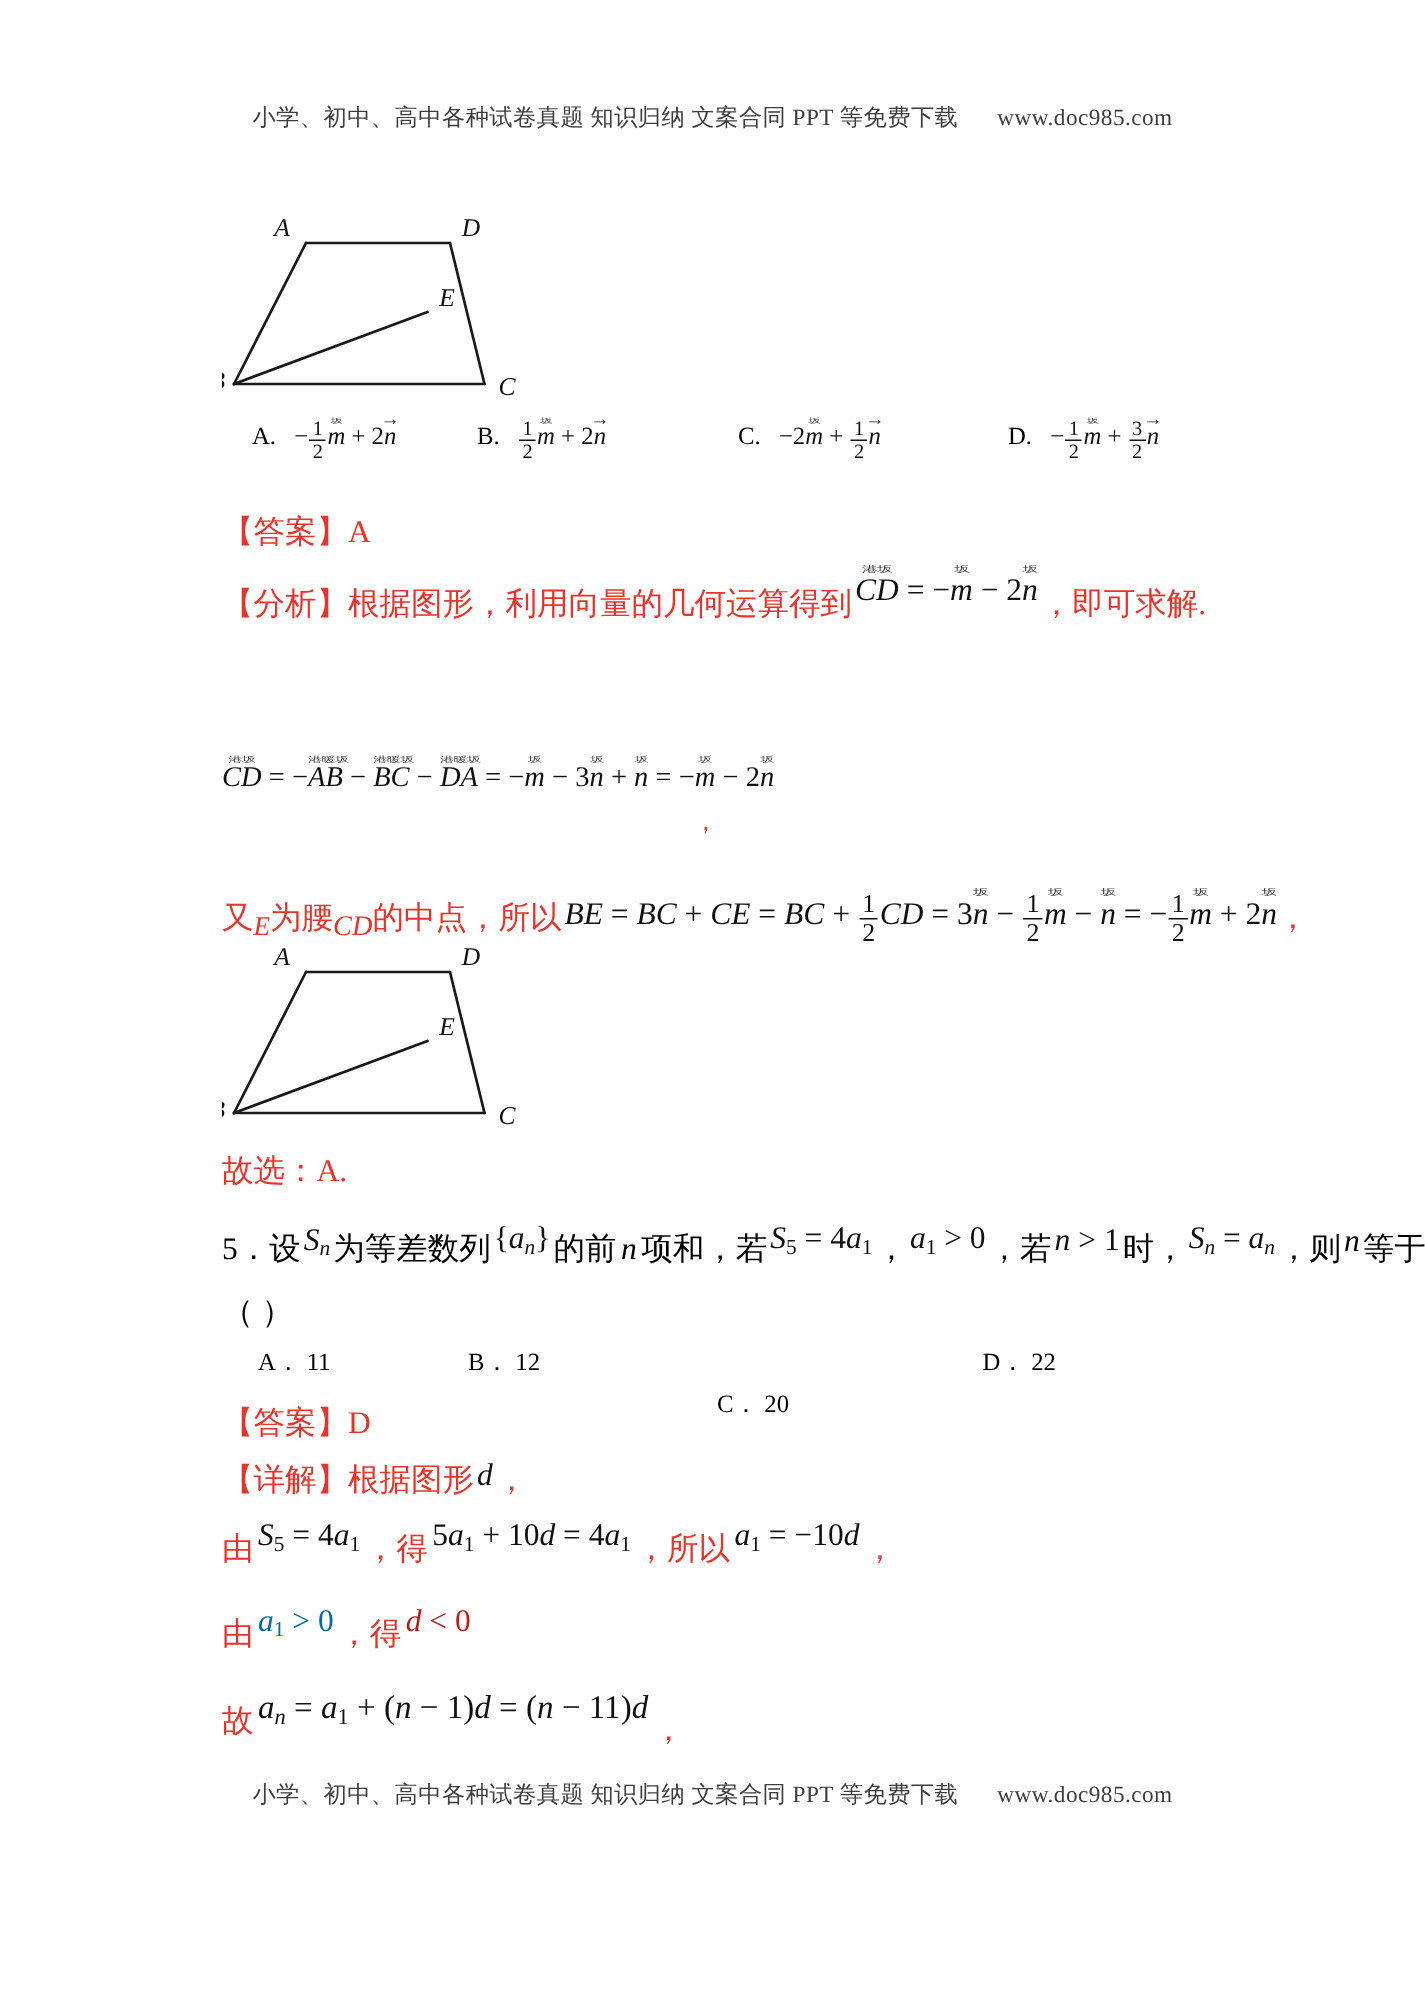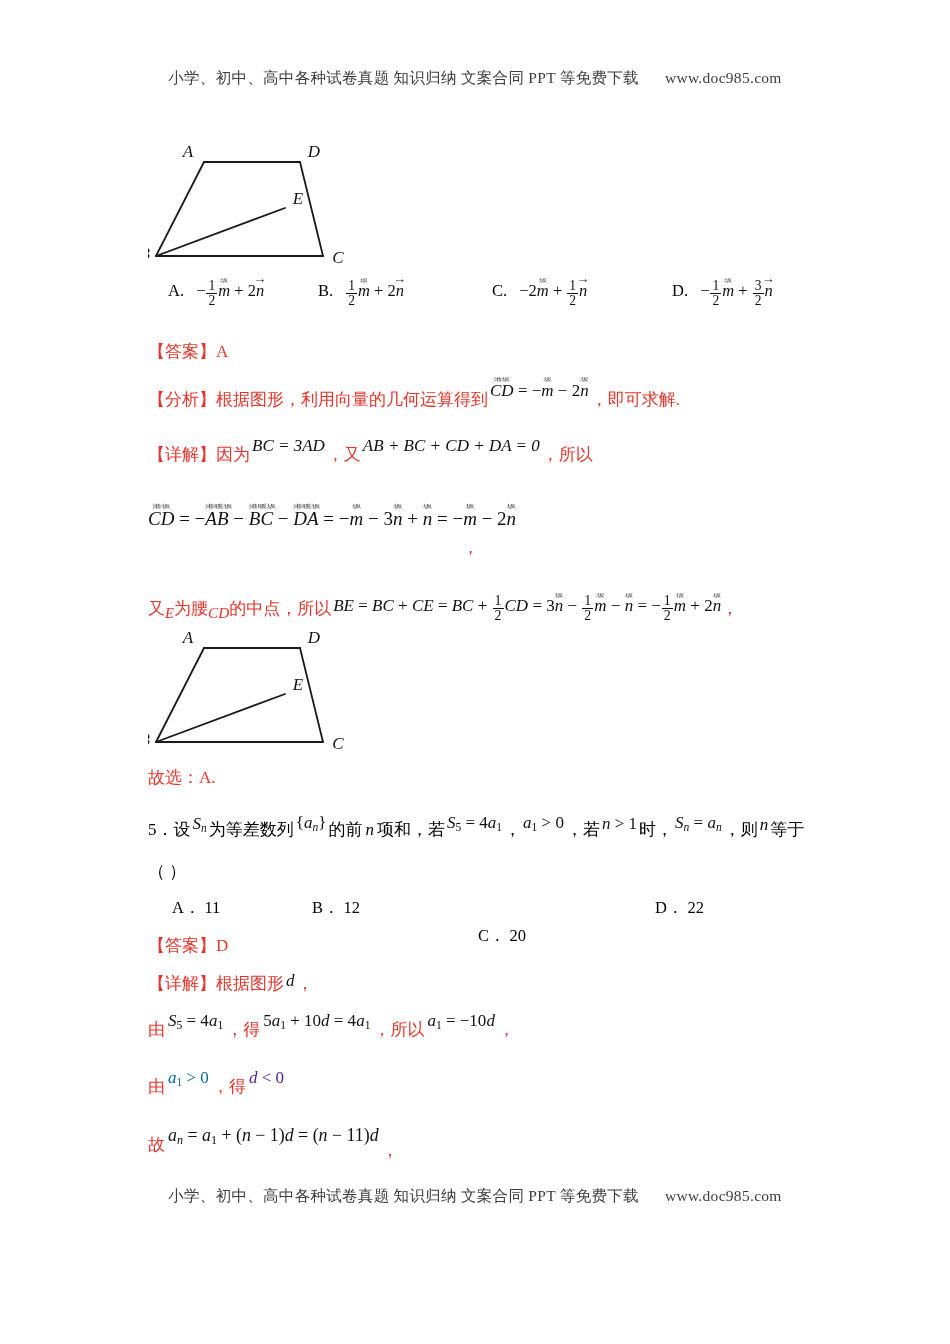--- a/index.html
+++ b/index.html
@@ -21,21 +21,21 @@
     font-size:15.5px;
     color:#3d3d3d;
     letter-spacing:0.3px;
     white-space:nowrap;
   }
   .watermark .url { margin-left:26px; }
   #hdr { top:68px; }
   #ftr { top:1186px; }
 
   
-  .line { position:absolute; white-space:nowrap; font-size:17px; }
+  .line { position:absolute; white-space:nowrap; font-size:21px; }
   .red { color:#e8332a; }
   .mi  { font-style:italic; font-family:"Liberation Serif", serif; }
 
   
   .math { font-family:"Liberation Serif", serif; font-style:italic; color:#111; }
   .math .op, .math .num { font-style:normal; }
 
   
   .frac {
     display:inline-block; vertical-align:-0.52em;
@@ -130,23 +130,20 @@
   </div>
 
   <div class="line red" style="left:148px; top:340px;">
     <span>【答案】</span><span style="font-family:'Liberation Serif',serif;">A</span>
   </div>
 
   <div class="line red" style="left:148px; top:388px;">
     <span>【分析】</span><span>根据图形，利用向量的几何运算得到</span><span class="math" style="color:#111; position:relative; top:-9px; margin:0 2px;"><span class="ovl"><span class="cap">港坂</span><span class="base">CD</span></span><span class="op"> = </span><span class="op">−</span><span class="ovl"><span class="cap">坂</span><span class="base">m</span></span><span class="op"> − </span><span class="num">2</span><span class="ovl"><span class="cap">坂</span><span class="base">n</span></span></span><span>，即可求解.</span>
   </div>
 
-  <div class="line red" style="left:148px; top:443px;">
-    <span>【详解】</span><span>因为</span><span class="math" style="color:#111; position:relative; top:-9px; margin:0 2px;">BC = 3AD</span><span>，又</span><span class="math" style="color:#111; position:relative; top:-9px; margin:0 2px;">AB + BC + CD + DA = 0</span><span>，所以</span>
-  </div>
 
   <div class="line" style="left:148px; top:508px; font-size:19px;">
     <span class="math">
       <span class="ovl"><span class="cap">港坂</span><span class="base">CD</span></span><span class="op"> = −</span><span class="ovl"><span class="cap">港暖坂</span><span class="base">AB</span></span><span class="op"> − </span><span class="ovl"><span class="cap">港暖坂</span><span class="base">BC</span></span><span class="op"> − </span><span class="ovl"><span class="cap">港暖坂</span><span class="base">DA</span></span><span class="op"> = −</span><span class="ovl"><span class="cap">坂</span><span class="base">m</span></span><span class="op"> − 3</span><span class="ovl"><span class="cap">坂</span><span class="base">n</span></span><span class="op"> + </span><span class="ovl"><span class="cap">坂</span><span class="base">n</span></span><span class="op"> = −</span><span class="ovl"><span class="cap">坂</span><span class="base">m</span></span><span class="op"> − 2</span><span class="ovl"><span class="cap">坂</span><span class="base">n</span></span>
     </span>
   </div>
   <div class="line red" style="left:462px; top:536px; font-size:17px;">，</div>
 
   <div class="line red" style="left:148px; top:597px;">
     <span>又</span><span class="mi" style="color:#e8332a; font-size:0.86em; position:relative; top:4px;">E</span><span>为腰</span><span class="mi" style="color:#e8332a; font-size:0.9em; position:relative; top:4px;">CD</span><span>的中点，所以</span><span class="math" style="color:#111; position:relative; top:-3px; margin-left:2px;">BE<span class="op"> = </span>BC<span class="op"> + </span>CE<span class="op"> = </span>BC<span class="op"> + </span><span class="frac"><span class="n">1</span><span class="d">2</span></span>CD<span class="op"> = 3</span><span class="ovl"><span class="cap">坂</span><span class="base">n</span></span><span class="op"> − </span><span class="frac"><span class="n">1</span><span class="d">2</span></span><span class="ovl"><span class="cap">坂</span><span class="base">m</span></span><span class="op"> − </span><span class="ovl"><span class="cap">坂</span><span class="base">n</span></span><span class="op"> = −</span><span class="frac"><span class="n">1</span><span class="d">2</span></span><span class="ovl"><span class="cap">坂</span><span class="base">m</span></span><span class="op"> + 2</span><span class="ovl"><span class="cap">坂</span><span class="base">n</span></span></span><span style="color:#e8332a;">，</span>
@@ -196,21 +193,21 @@
 
   <div class="line red" style="left:148px; top:972px;">
     <span>【详解】</span><span>根据图形</span><span class="mi" style="color:#111; position:relative; top:-3px; margin:0 2px;">d</span><span>，</span>
   </div>
 
   <div class="line red" style="left:148px; top:1018px;">
     <span>由</span><span class="math" style="color:#111; position:relative; top:-9px; margin:0 3px;">S<span class="subn">5</span><span class="op"> = 4</span>a<span class="subn">1</span></span><span>，得</span><span class="math" style="color:#111; position:relative; top:-9px; margin:0 3px;"><span class="op">5</span>a<span class="subn">1</span><span class="op"> + 10</span>d<span class="op"> = 4</span>a<span class="subn">1</span></span><span>，所以</span><span class="math" style="color:#111; position:relative; top:-9px; margin:0 3px;">a<span class="subn">1</span><span class="op"> = −10</span>d</span><span>，</span>
   </div>
 
   <div class="line red" style="left:148px; top:1075px;">
-    <span>由</span><span class="math" style="color:#0369a1; position:relative; top:-9px; margin:0 3px;">a<span class="subn">1</span><span class="op"> &gt; 0</span></span><span>，得</span><span class="math" style="color:#4c1d95; position:relative; top:-9px; margin:0 3px;">d<span class="op"> &lt; 0</span></span>
+    <span>由</span><span class="math" style="color:#0369a1; position:relative; top:-9px; margin:0 3px;">a<span class="subn">1</span><span class="op"> &gt; 0</span></span><span>，得</span><span class="math" style="color:#b91c1c; position:relative; top:-9px; margin:0 3px;">d<span class="op"> &lt; 0</span></span>
   </div>
 
   <div class="line red" style="left:148px; top:1133px;">
     <span>故</span><span class="math" style="color:#111; position:relative; top:-9px; margin:0 3px; font-size:1.05em;">a<span class="sub">n</span><span class="op"> = </span>a<span class="subn">1</span><span class="op"> + </span><span class="op">(</span>n<span class="op"> − 1</span><span class="op">)</span>d<span class="op"> = </span><span class="op">(</span>n<span class="op"> − 11</span><span class="op">)</span>d</span><span style="position:relative; top:6px;">，</span>
   </div>
 
   <div class="watermark" id="ftr">
     <span>小学、初中、高中各种试卷真题  知识归纳  文案合同  PPT 等免费下载</span><span class="url">www.doc985.com</span>
   </div>
 

